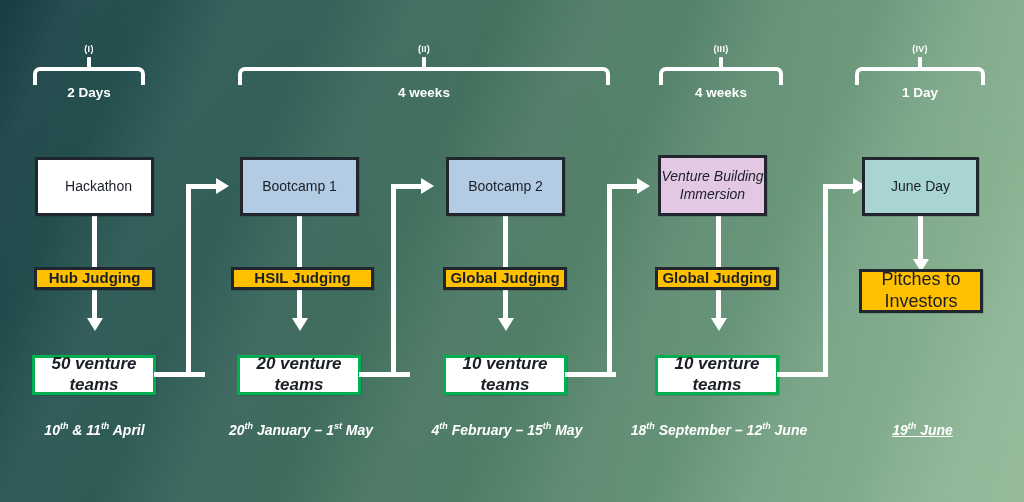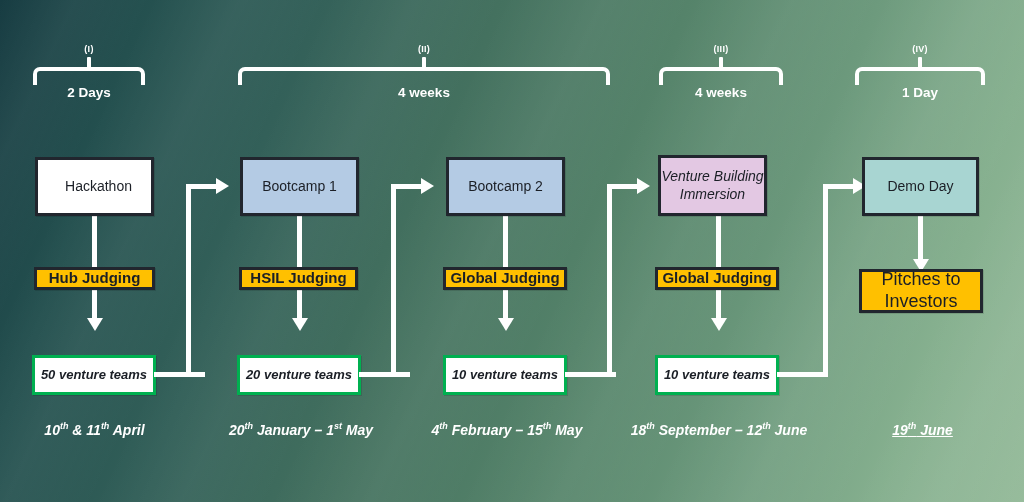--- a/index.html
+++ b/index.html
@@ -56,21 +56,21 @@
     display:flex;align-items:center;justify-content:center;text-align:center;
     color:#1b1f26;line-height:1.22;
     box-shadow:1px 1px 0 rgba(0,0,0,.12);
   }
   .stage-box{font-size:14px;}
   .judge{
     font-size:15px;font-weight:600;
     background:#ffc000;border-width:3px;
   }
   .teams{
-    font-size:13px;font-style:italic;font-weight:600;
+    font-size:17px;font-style:italic;font-weight:600;
     background:#ffffff;border:3px solid #00b050;
   }
   .invest{font-size:18px;background:#ffc000;}
 
   
   .vline{position:absolute;background:#ffffff;width:5px;}
   .vhead{
     position:absolute;width:0;height:0;margin-left:-8px;
     border-left:8.5px solid transparent;border-right:8.5px solid transparent;
     border-top:13px solid #ffffff;
@@ -133,21 +133,21 @@
   <div class="seg" style="left:154px;top:372px;width:51px;height:5px;"></div>
   <div class="seg" style="left:186px;top:186px;width:5px;height:191px;"></div>
   <div class="seg" style="left:186px;top:184px;width:32px;height:5px;"></div>
   <div class="rhead" style="left:216px;top:178px;"></div>
 
   <div class="vline" style="left:297px;top:216px;height:107px;"></div>
   <div class="vhead" style="left:299.5px;top:318px;"></div>
   <div class="node stage-box" id="n-stage-1" style="left: 240px; top: 157px; width: 119px; height: 59px; background: rgb(180, 203, 228);">
     <span>Bootcamp 1</span>
   </div>
-  <div class="node judge" style="left:239px;top:267px;width:119px;height:23px;">
+  <div class="node judge" style="left:231px;top:267px;width:143px;height:23px;">
     <span>HSIL Judging</span>
   </div>
   <div class="node teams" style="left:237px;top:355px;width:124px;height:40px;">
     <span>20 venture teams</span>
   </div>
 
   <div class="seg" style="left:359px;top:372px;width:51px;height:5px;"></div>
   <div class="seg" style="left:391px;top:186px;width:5px;height:191px;"></div>
   <div class="seg" style="left:391px;top:184px;width:32px;height:5px;"></div>
   <div class="rhead" style="left:421px;top:178px;"></div>
@@ -182,21 +182,21 @@
   </div>
 
   <div class="seg" style="left:777px;top:372px;width:51px;height:5px;"></div>
   <div class="seg" style="left:823px;top:186px;width:5px;height:191px;"></div>
   <div class="seg" style="left:823px;top:184px;width:32px;height:5px;"></div>
   <div class="rhead" style="left:853px;top:178px;"></div>
 
   <div class="vline" style="left:918px;top:216px;height:48px;"></div>
   <div class="vhead" style="left:920.5px;top:259px;"></div>
   <div class="node stage-box" id="n-stage-4" style="left: 862px; top: 157px; width: 117px; height: 59px; background: rgb(168, 213, 210);">
-    <span>Demo Day</span>
+    <span>June Day</span>
   </div>
   <div class="node invest" style="left:859px;top:269px;width:124px;height:44px;">
     <span>Pitches to Investors</span>
   </div>
 
   <div class="daterow" id="date0" style="left:12px;top:422px;width:165px;"><span>10</span><sup>th</sup><span> &amp; 11</span><sup>th</sup><span> April</span></div>
   <div class="daterow" id="date1" style="left:216px;top:422px;width:170px;"><span>20</span><sup>th</sup><span> January – 1</span><sup>st</sup><span> May</span></div>
   <div class="daterow" id="date2" style="left:422px;top:422px;width:170px;"><span>4</span><sup>th</sup><span> February – 15</span><sup>th</sup><span> May</span></div>
   <div class="daterow" id="date3" style="left:630px;top:422px;width:178px;"><span>18</span><sup>th</sup><span> September – 12</span><sup>th</sup><span> June</span></div>
   <div class="daterow" id="date4" style="left:840px;top:422px;width:165px;text-decoration:underline;"><span>19</span><sup>th</sup><span> June</span></div>

